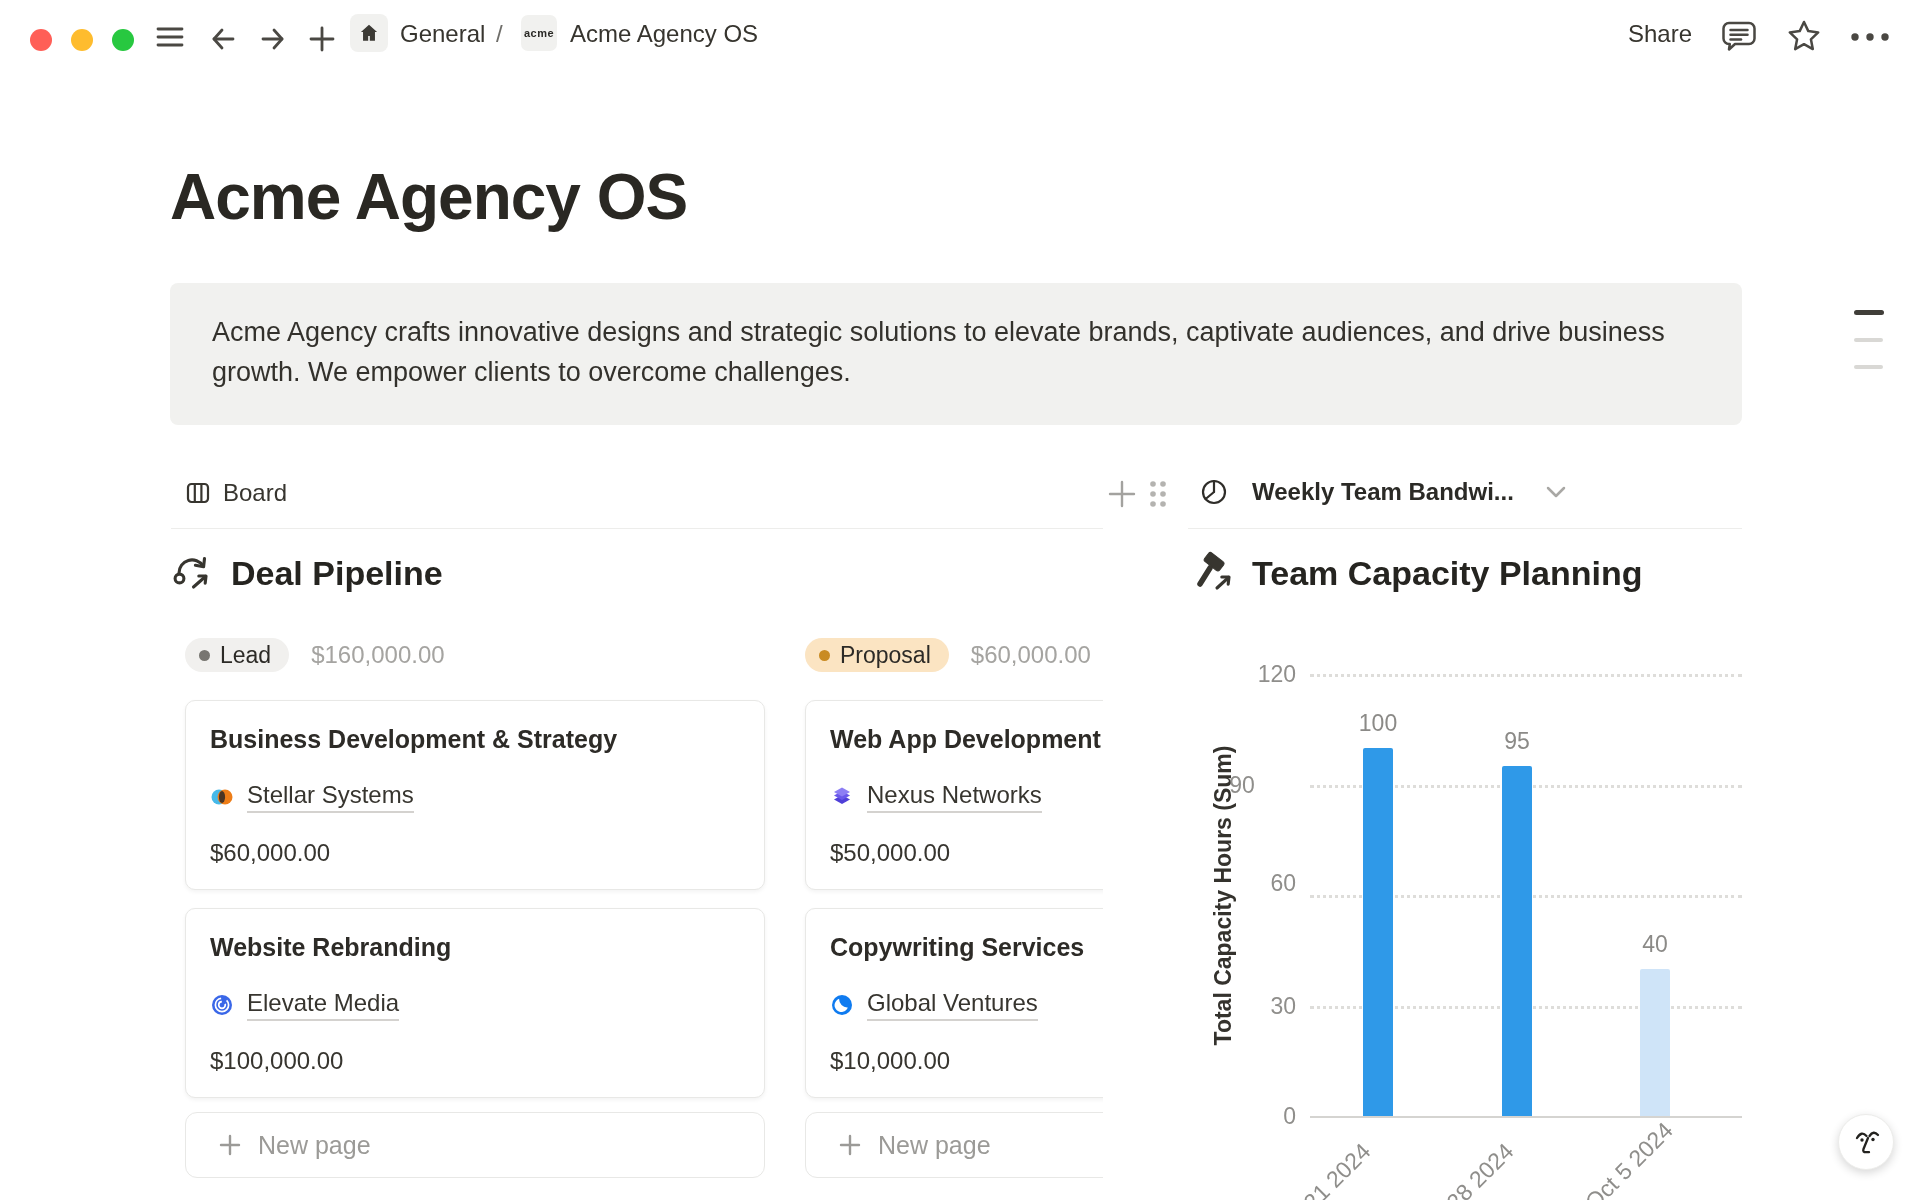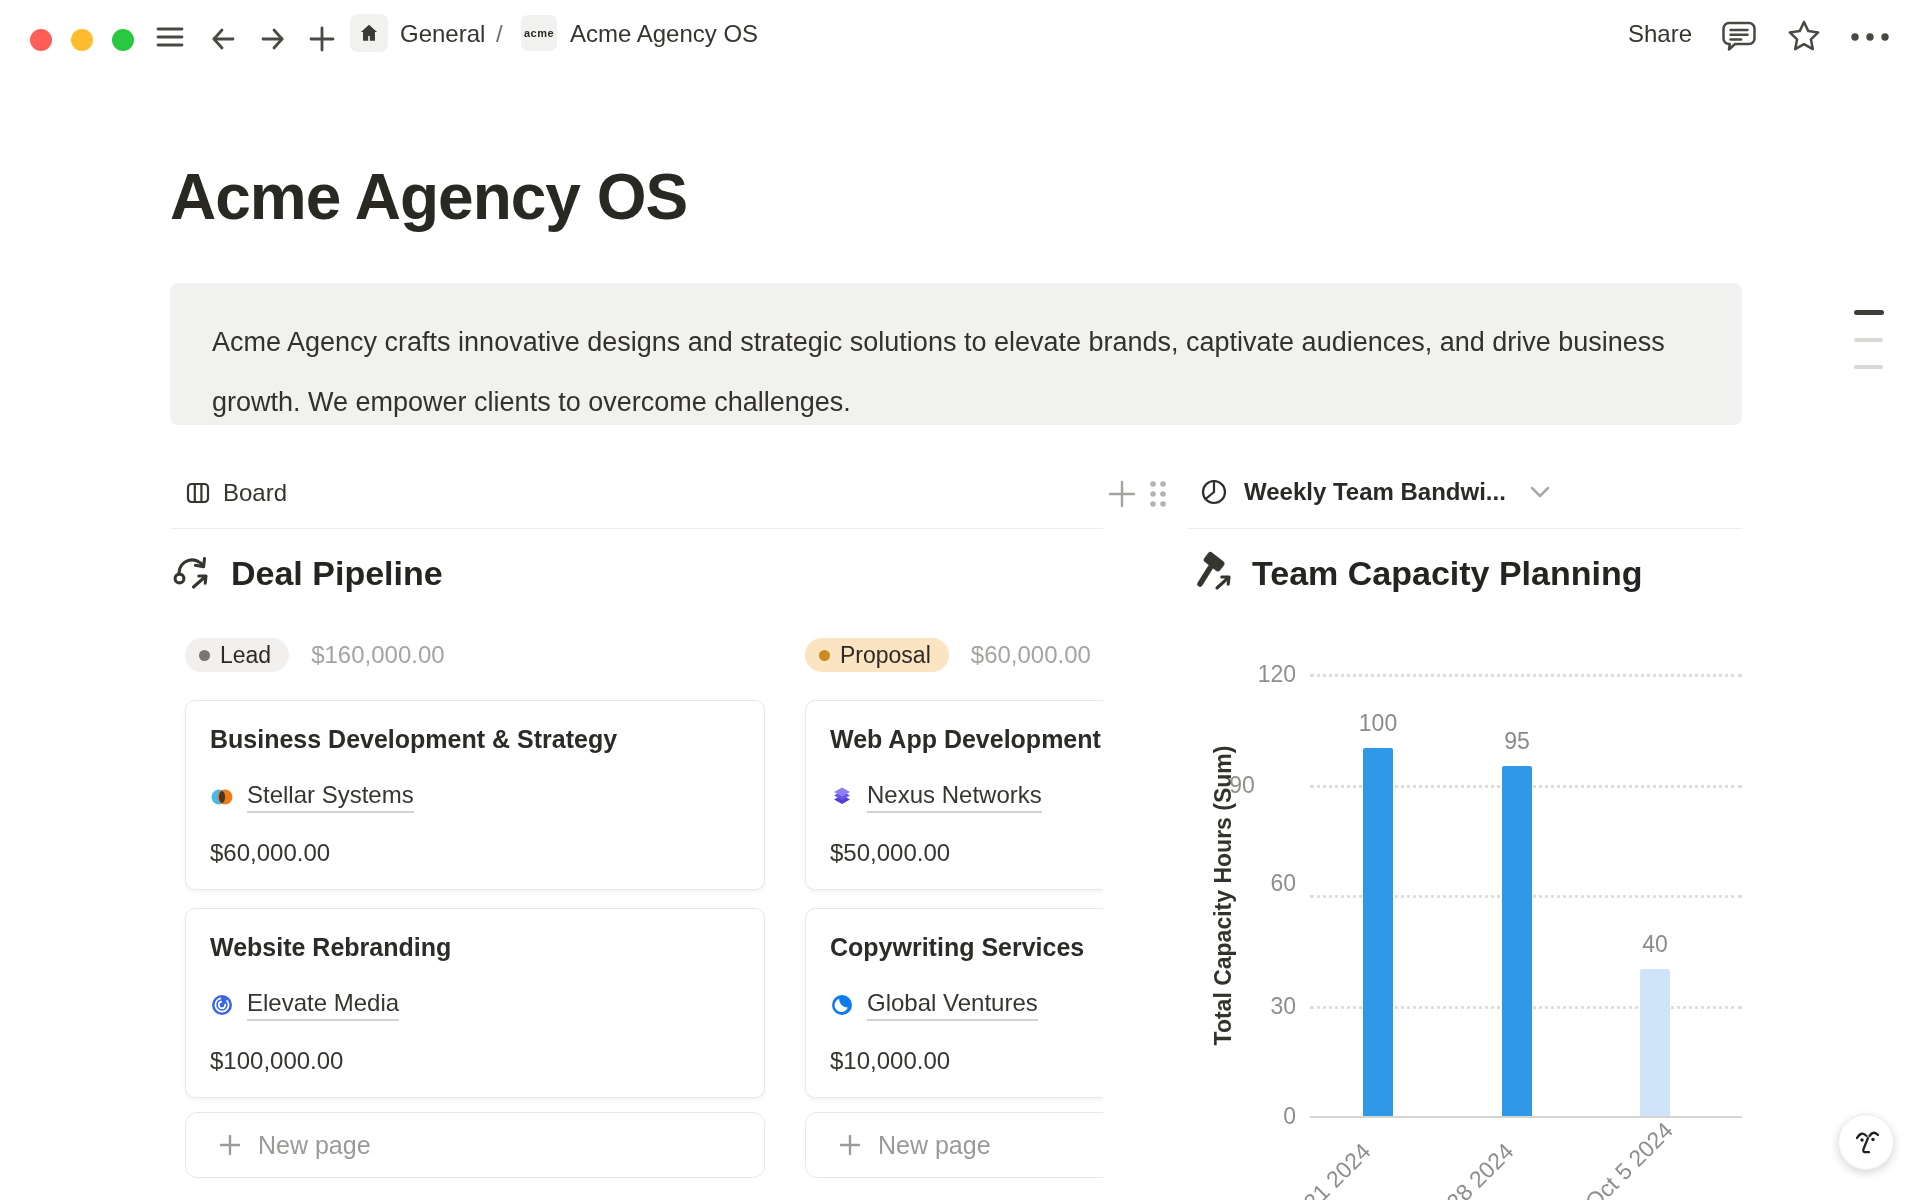--- a/index.html
+++ b/index.html
@@ -15,21 +15,21 @@
   .tl.green{left:112px;background:#28c840;}
   .tb-btn{position:absolute;background:none;border:none;padding:0;cursor:pointer;display:flex;align-items:center;justify-content:center;}
   .home-badge{position:absolute;left:350px;top:14px;width:38px;height:38px;background:#f1f1ef;border-radius:8px;display:flex;align-items:center;justify-content:center;border:none;cursor:pointer;}
   .crumb{position:absolute;top:20px;font-size:24px;color:#37352f;white-space:nowrap;cursor:pointer;background:none;border:none;padding:0;font-family:inherit;}
   .crumb-sep{position:absolute;top:20px;font-size:24px;color:#6f6e6a;}
   .acme-badge{position:absolute;left:521px;top:15px;width:36px;height:36px;background:#f1f1ef;border-radius:7px;display:flex;align-items:center;justify-content:center;font-size:11px;font-weight:700;letter-spacing:.5px;color:#2b2a27;cursor:pointer;border:none;font-family:inherit;}
   .share-btn{position:absolute;left:1628px;top:20px;font-size:24px;color:#37352f;background:none;border:none;cursor:pointer;font-family:inherit;padding:0;}
   
   .page-title{position:absolute;left:170px;top:160px;margin:0;font-size:64px;font-weight:700;letter-spacing:-1px;color:#2a2823;cursor:text;}
   .callout{position:absolute;left:170px;top:283px;width:1572px;height:142px;background:#f1f1ef;border-radius:8px;box-sizing:border-box;cursor:text;}
-  .callout p{margin:29px 42px;font-size:27px;line-height:60px;color:#33312c;}
+  .callout p{margin:29px 42px;font-size:27px;line-height:40px;color:#33312c;}
   .toc{position:absolute;left:1854px;top:310px;width:30px;cursor:pointer;}
   .toc .d1{width:30px;height:5px;border-radius:3px;background:#403e39;}
   .toc .d2,.toc .d3{width:29px;height:4px;border-radius:3px;background:#d9d8d5;margin-top:23px;}
   
   .board-region{position:absolute;left:171px;top:462px;width:932px;height:738px;overflow:hidden;}
   .tabrow{position:absolute;top:0;left:0;right:0;height:66px;border-bottom:1px solid #ededeb;}
   .tab-board{position:absolute;left:8px;top:13px;display:flex;align-items:center;gap:12px;background:none;border:none;cursor:pointer;padding:4px 6px;font-family:inherit;}
   .tab-board span{font-size:24px;font-weight:500;color:#37352f;}
   .section-head{position:absolute;display:flex;align-items:center;gap:14px;}
   .section-head h2{margin:0;font-size:34px;font-weight:700;color:#252420;white-space:nowrap;}
@@ -47,21 +47,21 @@
   .card-client{position:absolute;left:24px;top:80px;display:flex;align-items:center;gap:13px;}
   .client-link{font-size:24px;font-weight:500;color:#37352f;border-bottom:2px solid #d4d2cf;padding-bottom:2px;white-space:nowrap;cursor:pointer;}
   .card-amount{position:absolute;left:24px;top:138px;font-size:24px;color:#37352f;white-space:nowrap;}
   .new-page{margin-top:14px;height:66px;border:1px solid #e8e8e6;border-radius:12px;display:flex;align-items:center;gap:16px;padding-left:32px;font-size:25px;color:#9b9a97;background:#fff;box-sizing:border-box;cursor:pointer;width:100%;font-family:inherit;}
   
   .blk-plus{position:absolute;left:1106px;top:478px;background:none;border:none;cursor:pointer;padding:0;}
   .blk-drag{position:absolute;left:1146px;top:478px;background:none;border:none;cursor:grab;padding:0;}
   
   .chart-region{position:absolute;left:1188px;top:462px;width:554px;height:738px;overflow:hidden;}
   .chart-header{position:absolute;top:0;left:0;right:0;height:66px;border-bottom:1px solid #ededeb;}
-  .chart-selector{position:absolute;left:6px;top:12px;display:flex;align-items:center;gap:16px;background:none;border:none;cursor:pointer;padding:4px 6px;font-family:inherit;}
+  .chart-selector{position:absolute;left:6px;top:12px;display:flex;align-items:center;gap:24px;background:none;border:none;cursor:pointer;padding:4px 6px;font-family:inherit;}
   .chart-selector span{font-size:24px;font-weight:700;color:#2b2a26;white-space:nowrap;}
   .gridline{position:absolute;height:0;border-top:3px dotted #deddda;}
   .axis-line{position:absolute;height:0;border-top:2px solid #d5d4d1;}
   .ytick{position:absolute;left:0;width:108px;text-align:right;font-size:23px;color:#8f8e8b;height:28px;line-height:28px;}
   .bar{position:absolute;width:30px;border-radius:2px 2px 0 0;}
   .bar-value{position:absolute;width:120px;text-align:center;font-size:23px;color:#8b8a87;}
   .xtick{position:absolute;font-size:23px;color:#8f8e8b;white-space:nowrap;transform:rotate(-45deg);transform-origin:100% 0;}
   .y-title{position:absolute;left:-215px;top:420px;width:500px;text-align:center;transform:rotate(-90deg);font-size:23px;font-weight:700;color:#34322d;}
   
   .ai-btn{position:absolute;left:1838px;top:1114px;width:56px;height:56px;border-radius:50%;background:#fff;border:1px solid #ececea;box-shadow:0 3px 10px rgba(0,0,0,.16);cursor:pointer;display:flex;align-items:center;justify-content:center;padding:0;}

